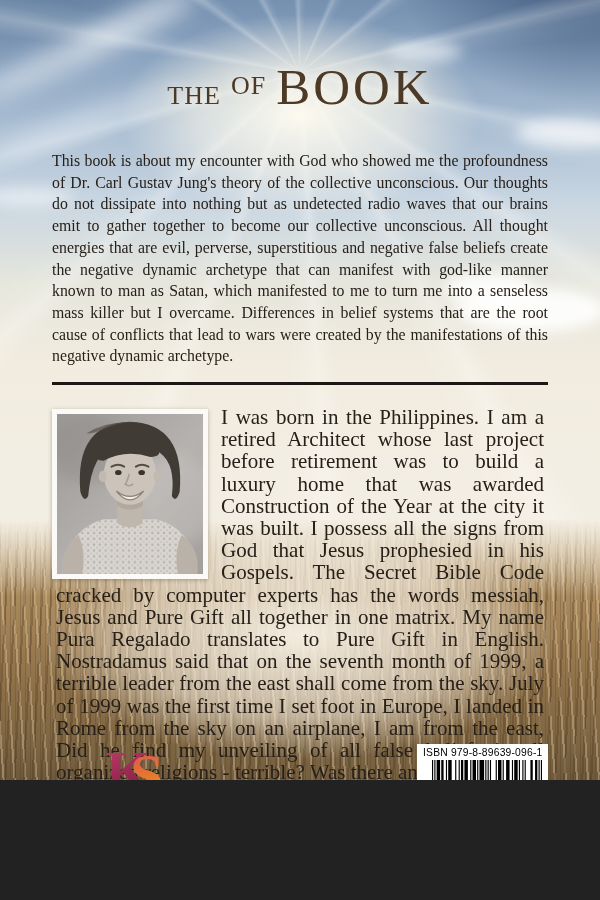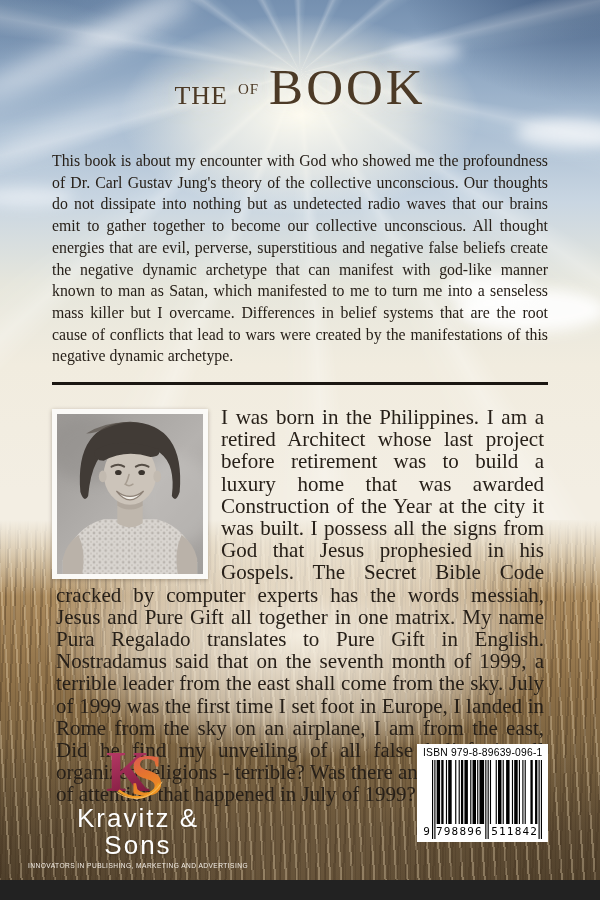--- a/index.html
+++ b/index.html
@@ -1,17 +1,17 @@
 <!DOCTYPE html>
 <html><head>
 <meta charset="utf-8">
 <style>
   html,body{margin:0;padding:0;background:#222;}
   .cover{
-    position:relative;width:600px;height:880px;margin:0 auto;overflow:hidden;
+    position:relative;width:600px;height:780px;margin:0 auto;overflow:hidden;
     font-family:"Liberation Serif", serif;background:#ec4899;
   }
   
   .sky{
     position:absolute;left:0;top:0;width:600px;height:630px;
     background:
       radial-gradient(ellipse 270px 180px at 99% -4%, rgba(34,58,97,0.65), rgba(34,58,97,0) 72%),
       radial-gradient(ellipse 280px 170px at 1% -6%, rgba(64,92,128,0.45), rgba(64,92,128,0) 70%),
       linear-gradient(180deg,#7590b0 0%,#8ba4c0 9%,#a9bdd2 20%,#c9d6e2 32%,#e6e6dc 45%,#f1ecdf 58%,#f3eee3 78%,#f3eee3 100%);
   }
@@ -51,21 +51,21 @@
   }
   
   .content{position:relative;z-index:5;padding:0 52px;}
   .title{
     margin:0;padding-top:58px;display:flex;justify-content:center;align-items:baseline;
     gap:10px;color:#4c3a26;font-weight:normal;
     text-shadow:0 0 12px rgba(255,252,240,0.9),0 0 28px rgba(255,250,235,0.7);
   }
   .t-sm{font-size:26px;letter-spacing:1px;}
   .t-lg{font-size:51px;letter-spacing:3px;}
-  .t-of{font-size:15px;position:relative;top:-10px;letter-spacing:1px;}
+  .t-of{font-size:26px;position:relative;top:-10px;letter-spacing:1px;}
   .synopsis{
     margin:34px 0 0 0;font-size:15.8px;line-height:21.7px;text-align:justify;
     color:#272019;
   }
   .divider{height:3px;background:#1b1712;margin:15px 0 0 0;}
   .bio{margin-top:21px;}
   .bio-text{margin:4px;font-size:21px;line-height:22.2px;text-align:justify;color:#272019;}
   .photo-frame{
     float:left;width:146px;height:160px;border:5px solid #fbfaf7;
     margin:3px 13px 3px 0;background:#aeaba8;

